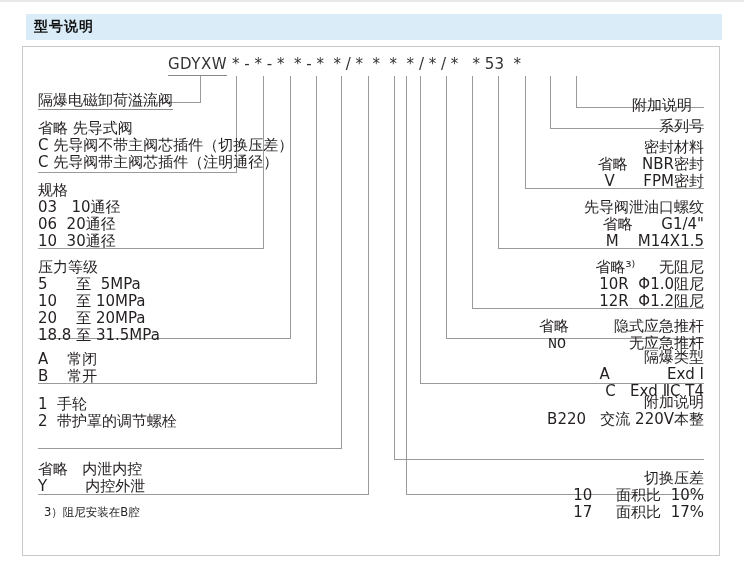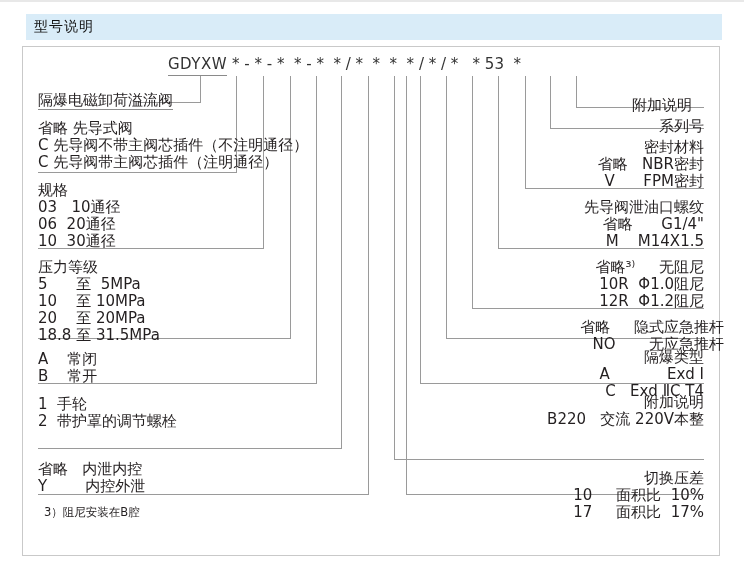--- a/index.html
+++ b/index.html
@@ -12,21 +12,21 @@
     overflow:hidden;
   }
   .topline{position:absolute;left:0;top:0;width:744px;height:2px;background:#e8e8e8;}
   .hdr{
     position:absolute;left:22px;top:14px;width:700px;height:26px;
     background:#d9ecf8;
   }
   .hdr-bar{position:absolute;left:22px;top:14px;width:4px;height:26px;background:#ffffff;}
   .hdr-title{
     position:absolute;left:34px;top:18px;
-    font-size:14px;font-weight:normal;letter-spacing:1px;color:#111;
+    font-size:14px;font-weight:bold;letter-spacing:1px;color:#111;
   }
   .frame{
     position:absolute;left:22px;top:46px;width:698px;height:510px;
     border:1px solid #c9c9c9;background:#fff;box-sizing:border-box;
   }
   .code-name{
     position:absolute;left:168px;top:55px;font-size:15px;color:#333;
     letter-spacing:.5px;border-bottom:1px solid #8a8a8a;padding-bottom:2px;
   }
   .stars{position:absolute;left:232px;top:55px;font-size:15px;color:#333;letter-spacing:0px;white-space:pre;}
@@ -101,21 +101,21 @@
 
 <div class="v" style="left:406px;top:76px;height:418px;"></div>
 <div class="h" style="left:406px;top:494px;width:298px;"></div>
 
 <div class="grp" style="left:38px;top:92px;">
   <div class="row ul" style="display:inline-block;">隔爆电磁卸荷溢流阀</div>
 </div>
 
 <div class="grp" style="left:38px;top:120px;">
   <div class="row">省略 先导式阀</div>
-  <div class="row">C 先导阀不带主阀芯插件（不注明通径）</div>
+  <div class="row">C 先导阀不带主阀芯插件（切换压差）</div>
   <div class="row">C 先导阀带主阀芯插件（注明通径）</div>
 </div>
 
 <div class="grp" style="left:38px;top:182px;">
   <div class="row">规格</div>
   <div class="row">03   10通径</div>
   <div class="row">06  20通径</div>
   <div class="row">10  30通径</div>
 </div>
 
@@ -161,21 +161,21 @@
   <div class="row">省略      G1/4"</div>
   <div class="row">M    M14X1.5</div>
 </div>
 
 <div class="grp r" style="left:484px;top:259px;width:220px;">
   <div class="row">省略³⁾     无阻尼</div>
   <div class="row">10R  Φ1.0阻尼</div>
   <div class="row">12R  Φ1.2阻尼</div>
 </div>
 
-<div class="grp r" style="left:484px;top:319px;width:240px;">
+<div class="grp r" style="left:464px;top:319px;width:240px;font-family:Liberation Mono, monospace;">
   <div class="row">省略     隐式应急推杆</div>
   <div class="row">NO       无应急推杆</div>
 </div>
 
 <div class="grp r" style="left:464px;top:349px;width:240px;">
   <div class="row">隔爆类型</div>
   <div class="row">A            Exd Ⅰ</div>
   <div class="row">C   Exd ⅡC T4</div>
 </div>
 

